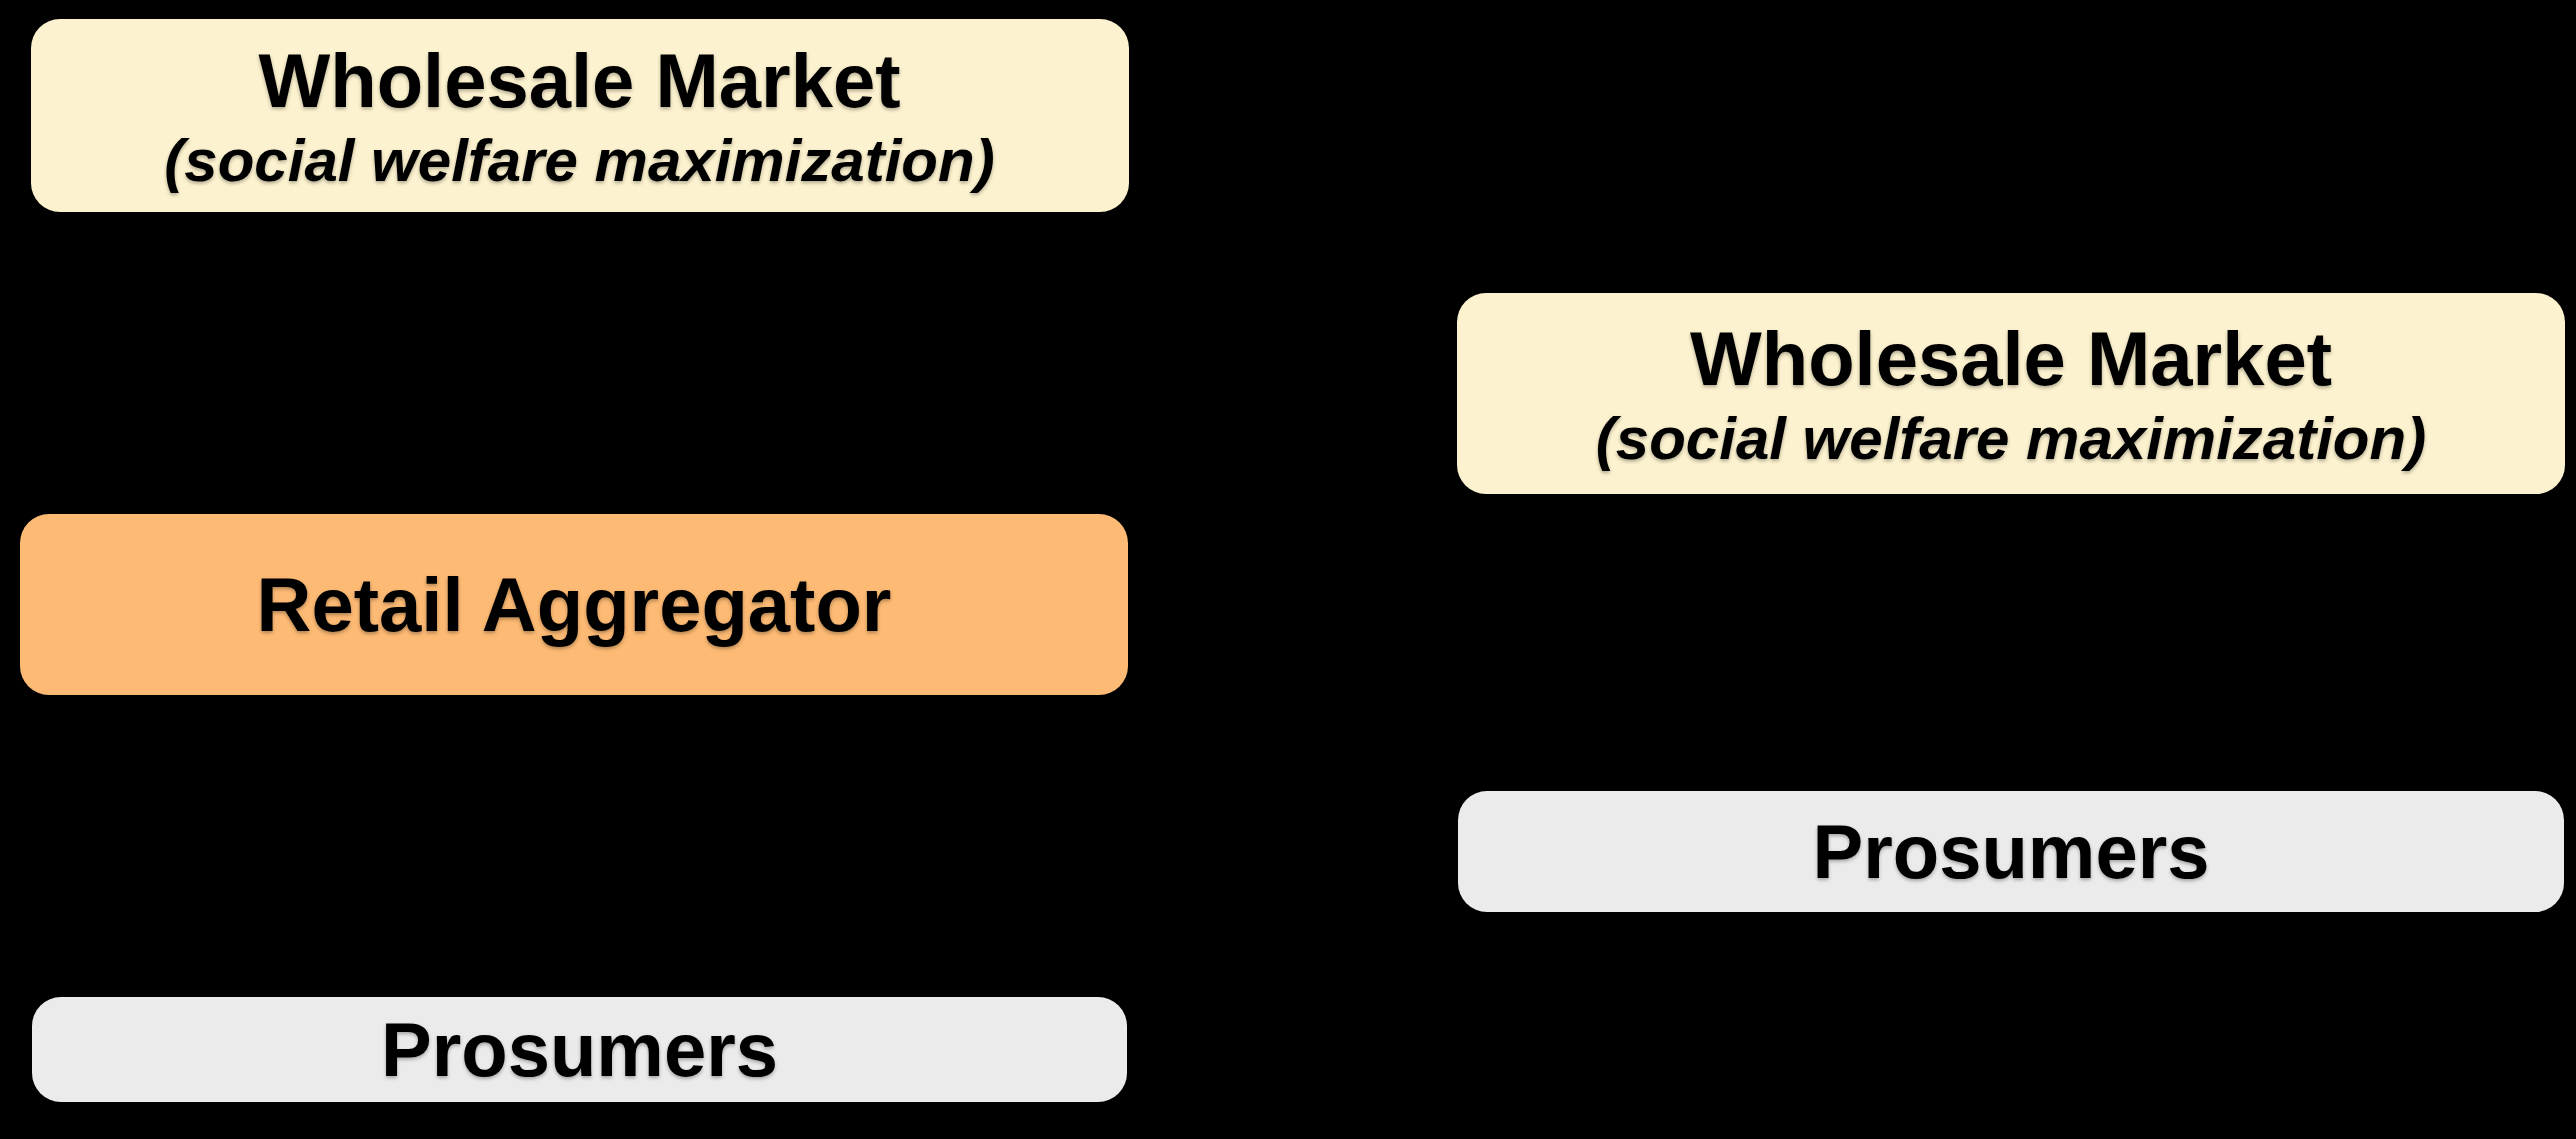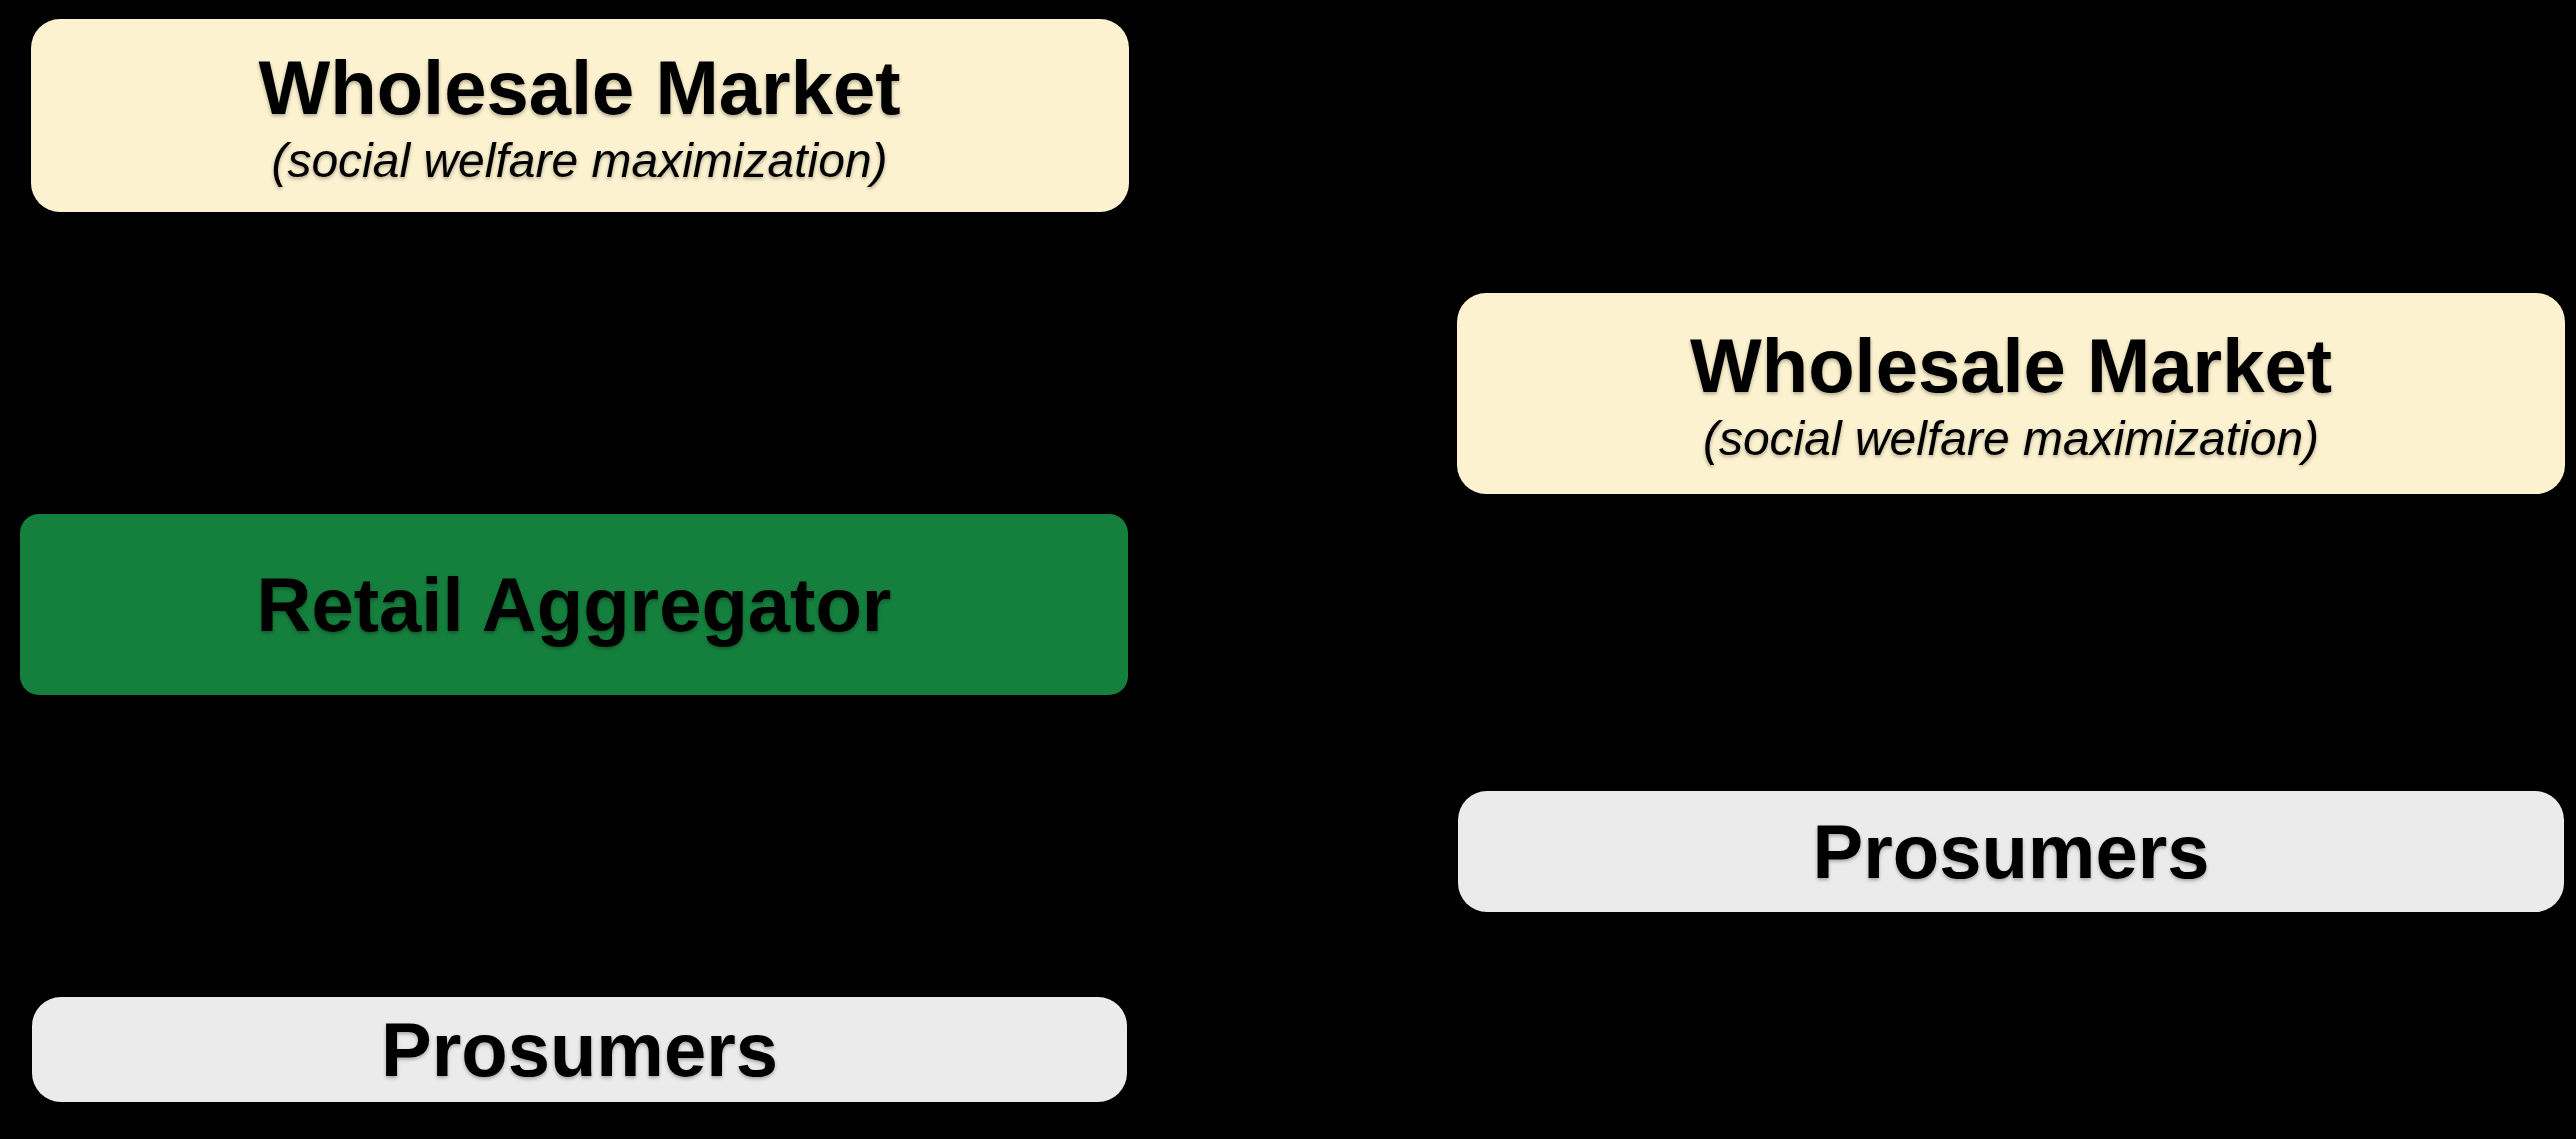--- a/index.html
+++ b/index.html
@@ -27,43 +27,44 @@
   }
   .node .title {
     font-weight: bold;
     font-size: 76px;
     line-height: 1.18;
     text-shadow: 0 2.3px 3.8px rgba(0,0,0,0.30);
     white-space: nowrap;
   }
   .node .subtitle {
     font-style: italic;
-    font-size: 48px;
+    font-size: 60px;
     line-height: 1.15;
     text-shadow: 0 2.3px 3.8px rgba(0,0,0,0.30);
     white-space: nowrap;
+    font-weight: bold;
   }
   
   #left-wholesale  { left: 30.5px;   top: 19px;   width: 1098px; height: 193px; }
   #left-retail     { left: 20px;   top: 514px;  width: 1108px; height: 181px; }
   #left-prosumers  { left: 32px;   top: 997px; width: 1095px; height: 105px; }
   #right-wholesale { left: 1457px; top: 293px;  width: 1108px; height: 201px; }
   #right-prosumers { left: 1458px; top: 791px; width: 1106px; height: 121px; }
 </style>
 </head>
 <body>
 
 <div id="canvas">
 
   <div class="node" id="left-wholesale" style="background-color: rgb(252, 242, 207);">
     <div class="title">Wholesale Market</div>
     <div class="subtitle">(social welfare maximization)</div>
   </div>
 
-  <div class="node" id="left-retail" style="background-color: #15803d; border-radius: 19px;">
+  <div class="node" id="left-retail" style="background-color: #fdba74;">
     <div class="title">Retail Aggregator</div>
   </div>
 
   <div class="node" id="left-prosumers" style="background-color: rgb(235, 235, 235);">
     <div class="title">Prosumers</div>
   </div>
 
   <div class="node" id="right-wholesale" style="background-color: rgb(252, 242, 207);">
     <div class="title">Wholesale Market</div>
     <div class="subtitle">(social welfare maximization)</div>

